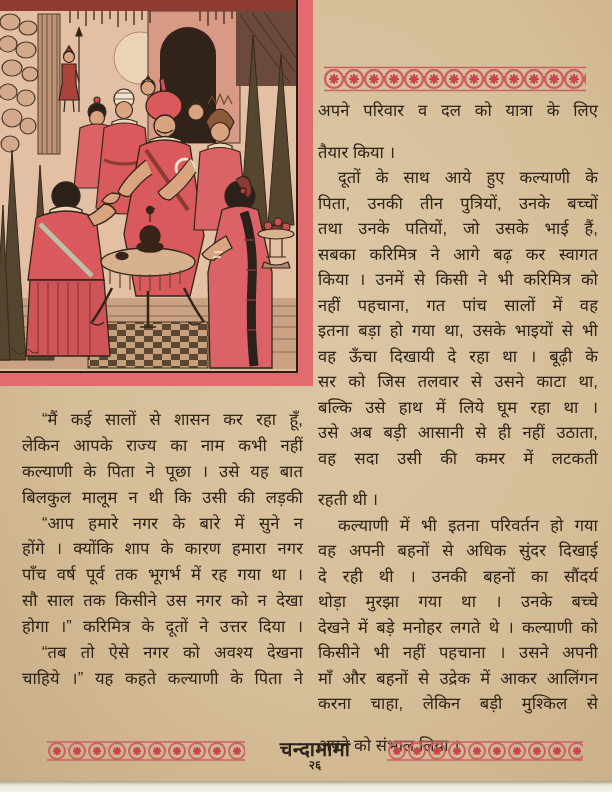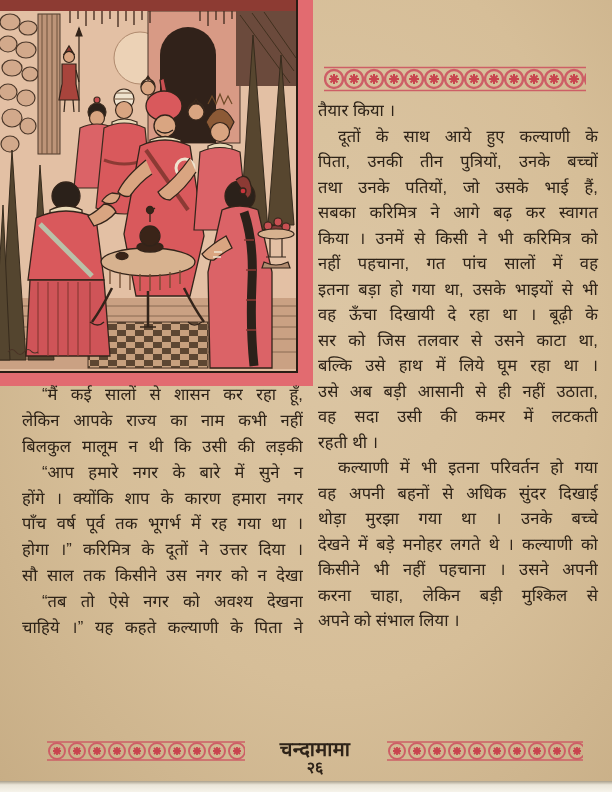--- a/index.html
+++ b/index.html
@@ -17,49 +17,49 @@
     background:#e26b70;
   }
   .illo-art{
     position:absolute;left:0;top:0;width:298px;height:373px;
     border-right:2px solid #2a1d14;border-bottom:2px solid #2a1d14;
     box-sizing:border-box;background:#e0bb9e;
   }
   .illo-art svg{display:block;}
   
   .col{position:absolute;}
-  .col-left{left:22px;top:382px;width:281px;}
+  .col-left{left:22px;top:407px;width:281px;}
   .col-right{left:318px;top:98px;width:280px;}
   .tline{
     text-align:justify;
     -moz-text-align-last:justify;
     text-align-last:justify;
     white-space:normal;
     font-size:16.5px;
     font-weight:500;
     letter-spacing:.1px;
   }
   .col-left .tline{line-height:25.9px;height:25.9px;}
   .col-right .tline{line-height:25.5px;height:25.5px;}
   .tline.indent{text-indent:20px;}
-  .tline.pend{text-align-last:left;-moz-text-align-last:left;}
+  .tline.pend{text-align-last:left;margin-top:16px;-moz-text-align-last:left;}
   
   .ornament{position:absolute;}
   .orn-header{left:324px;top:66px;}
   .orn-foot-left{left:47px;top:741px;}
   .orn-foot-right{left:387px;top:741px;}
   
   .masthead{
     position:absolute;left:227px;top:735px;width:176px;
     text-align:center;font-size:20px;font-weight:bold;
     letter-spacing:.3px;
   }
   .page-number{
     position:absolute;left:227px;top:756px;width:176px;
-    text-align:center;font-size:16px;font-weight:bold;
+    text-align:center;font-size:12px;font-weight:bold;
   }
   
   .scan-edge{
     position:absolute;left:0;bottom:0;width:612px;height:11px;
     background:linear-gradient(#a99f8b 0%, #eae5d8 35%, #f6f3ea 100%);
   }
 </style>
 </head>
 <body>
 
@@ -225,50 +225,54 @@
       </pattern>
     </defs>
     <line x1="0" y1="1.5" x2="262" y2="1.5" stroke="#cd5f66" stroke-width="1.6"></line>
     <line x1="0" y1="24.5" x2="262" y2="24.5" stroke="#cd5f66" stroke-width="1.6"></line>
     <rect width="262" height="26" fill="url(#p1)"></rect>
   </svg>
 
   <div class="col col-left" id="col-left">
       <div class="tline indent">“मैं कई सालों से शासन कर रहा हूँ,</div>
       <div class="tline">लेकिन आपके राज्य का नाम कभी नहीं</div>
+      <div class="tline">कल्याणी के पिता ने पूछा । उसे यह बात</div>
       <div class="tline">बिलकुल मालूम न थी कि उसी की लड़की</div>
       <div class="tline indent">“आप हमारे नगर के बारे में सुने न</div>
       <div class="tline">होंगे । क्योंकि शाप के कारण हमारा नगर</div>
       <div class="tline">पाँच वर्ष पूर्व तक भूगर्भ में रह गया था ।</div>
+      <div class="tline">सौ साल तक किसीने उस नगर को न देखा</div>
       <div class="tline">होगा ।” करिमित्र के दूतों ने उत्तर दिया ।</div>
-      <div class="tline">सौ साल तक किसीने उस नगर को न देखा</div>
       <div class="tline indent">“तब तो ऐसे नगर को अवश्य देखना</div>
       <div class="tline">चाहिये ।” यह कहते कल्याणी के पिता ने</div>
     </div>
 
   <div class="col col-right" id="col-right">
+      <div class="tline">अपने परिवार व दल को यात्रा के लिए</div>
       <div class="tline pend">तैयार किया ।</div>
       <div class="tline indent">दूतों के साथ आये हुए कल्याणी के</div>
       <div class="tline">पिता, उनकी तीन पुत्रियों, उनके बच्चों</div>
       <div class="tline">तथा उनके पतियों, जो उसके भाई हैं,</div>
       <div class="tline">सबका करिमित्र ने आगे बढ़ कर स्वागत</div>
       <div class="tline">किया । उनमें से किसी ने भी करिमित्र को</div>
       <div class="tline">नहीं पहचाना, गत पांच सालों में वह</div>
       <div class="tline">इतना बड़ा हो गया था, उसके भाइयों से भी</div>
       <div class="tline">वह ऊँचा दिखायी दे रहा था । बूढ़ी के</div>
       <div class="tline">सर को जिस तलवार से उसने काटा था,</div>
       <div class="tline">बल्कि उसे हाथ में लिये घूम रहा था ।</div>
       <div class="tline">उसे अब बड़ी आसानी से ही नहीं उठाता,</div>
       <div class="tline">वह सदा उसी की कमर में लटकती</div>
       <div class="tline pend">रहती थी ।</div>
       <div class="tline indent">कल्याणी में भी इतना परिवर्तन हो गया</div>
       <div class="tline">वह अपनी बहनों से अधिक सुंदर दिखाई</div>
+      <div class="tline">दे रही थी । उनकी बहनों का सौंदर्य</div>
       <div class="tline">थोड़ा मुरझा गया था । उनके बच्चे</div>
       <div class="tline">देखने में बड़े मनोहर लगते थे । कल्याणी को</div>
       <div class="tline">किसीने भी नहीं पहचाना । उसने अपनी</div>
+      <div class="tline">माँ और बहनों से उद्रेक में आकर आलिंगन</div>
       <div class="tline">करना चाहा, लेकिन बड़ी मुश्किल से</div>
       <div class="tline pend">अपने को संभाल लिया ।</div>
     </div>
 
   <svg class="ornament orn-foot-left" width="198" height="20">
     <defs>
       <pattern id="p2" width="20" height="20" patternUnits="userSpaceOnUse">
         <circle cx="10" cy="10" r="8" fill="none" stroke="#cd5f66" stroke-width="2"></circle>
         <path d="M10 6v8 M6 10h8 M7 7l6 6 M13 7l-6 6" stroke="#c9444e" stroke-width="1.8"></path>
       </pattern>

